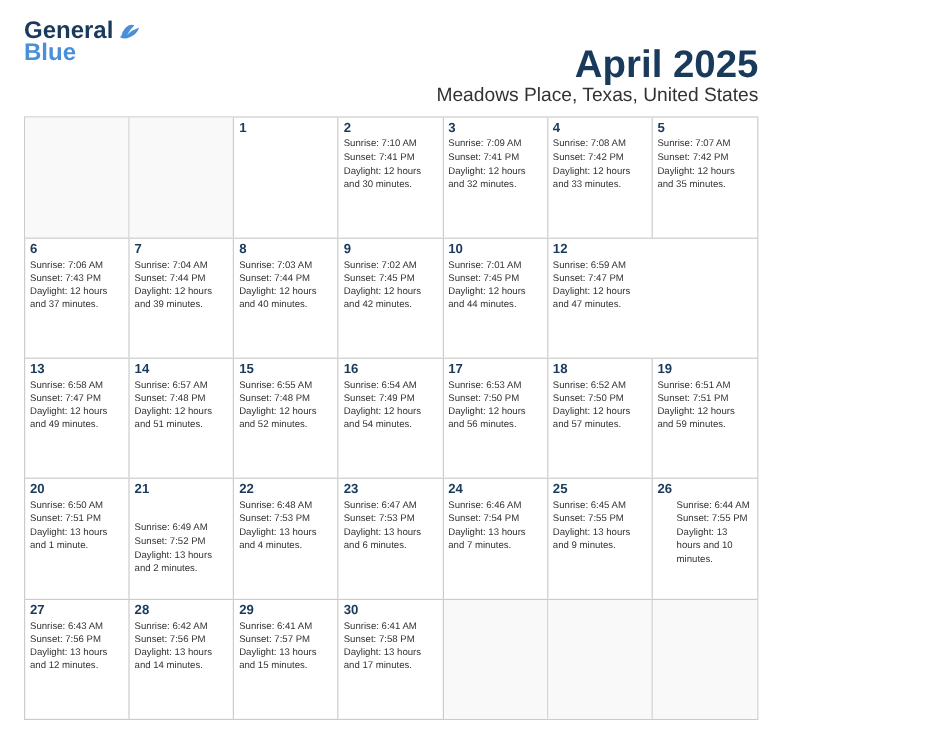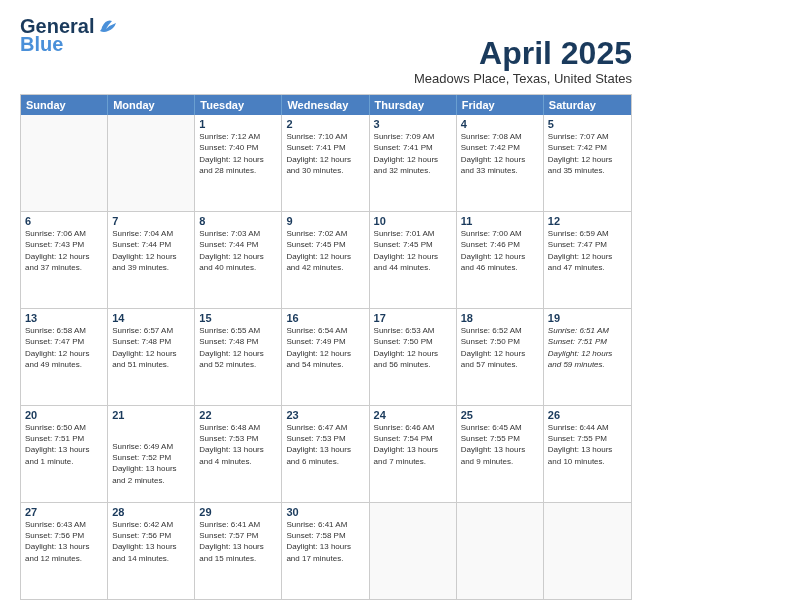--- a/index.html
+++ b/index.html
@@ -32,21 +32,21 @@
       text-align: right;
     }
     .title-area h1 {
       font-size: 32px;
       font-weight: bold;
       color: #1a3a5c;
       line-height: 1.1;
       margin-top: 20px;
     }
     .title-area h2 {
-      font-size: 13px;
+      font-size: 16px;
       font-weight: normal;
       color: #333;
     }
     .calendar {
       flex: 1;
       display: flex;
       flex-direction: column;
       border: 1px solid #ccc;
     }
     .cal-header {
@@ -112,38 +112,26 @@
       </div>
       <div style="font-size:20px;font-weight:bold;color:#4a90d9;line-height:1;margin-top:-2px;">Blue</div>
     </div>
     <div class="title-area">
       <h1>April 2025</h1>
       <h2>Meadows Place, Texas, United States</h2>
     </div>
   </div>
 
   <div class="calendar">
-    <div class="cal-header" id="cal-header">
-        <div class="cal-header-cell">Sunday</div>
-        <div class="cal-header-cell">Monday</div>
-        <div class="cal-header-cell">Tuesday</div>
-        <div class="cal-header-cell">Wednesday</div>
-        <div class="cal-header-cell">Thursday</div>
-        <div class="cal-header-cell">Friday</div>
-        <div class="cal-header-cell">Saturday</div>
-      </div>
     <div class="cal-body" id="cal-body">
         <div class="cal-row">
           <div class="cal-cell empty"></div>
           <div class="cal-cell empty"></div>
           <div class="cal-cell">
             <span class="day-num">1</span>
-            <div class="day-info" style="white-space: pre-line;">Sunrise: 7:12 AM
-Sunset: 7:40 PM
-Daylight: 12 hours and 28 minutes.</div>
           </div>
           <div class="cal-cell">
             <span class="day-num">2</span>
             <div class="day-info" style="white-space: pre-line;">Sunrise: 7:10 AM
 Sunset: 7:41 PM
 Daylight: 12 hours and 30 minutes.</div>
           </div>
           <div class="cal-cell">
             <span class="day-num">3</span>
             <div class="day-info" style="white-space: pre-line;">Sunrise: 7:09 AM
@@ -188,26 +176,20 @@
 Sunset: 7:45 PM
 Daylight: 12 hours and 42 minutes.</div>
           </div>
           <div class="cal-cell">
             <span class="day-num">10</span>
             <div class="day-info" style="white-space: pre-line;">Sunrise: 7:01 AM
 Sunset: 7:45 PM
 Daylight: 12 hours and 44 minutes.</div>
           </div>
           <div class="cal-cell">
-            <span class="day-num">11</span>
-            <div class="day-info" style="white-space: pre-line;">Sunrise: 7:00 AM
-Sunset: 7:46 PM
-Daylight: 12 hours and 46 minutes.</div>
-          </div>
-          <div class="cal-cell">
             <span class="day-num">12</span>
             <div class="day-info" style="white-space: pre-line;">Sunrise: 6:59 AM
 Sunset: 7:47 PM
 Daylight: 12 hours and 47 minutes.</div>
           </div>
         </div>
         <div class="cal-row">
           <div class="cal-cell">
             <span class="day-num">13</span>
             <div class="day-info" style="white-space: pre-line;">Sunrise: 6:58 AM
@@ -239,21 +221,21 @@
 Daylight: 12 hours and 56 minutes.</div>
           </div>
           <div class="cal-cell">
             <span class="day-num">18</span>
             <div class="day-info" style="white-space: pre-line;">Sunrise: 6:52 AM
 Sunset: 7:50 PM
 Daylight: 12 hours and 57 minutes.</div>
           </div>
           <div class="cal-cell">
             <span class="day-num">19</span>
-            <div class="day-info" style="white-space: pre-line; font-style: italic;">Sunrise: 6:51 AM
+            <div class="day-info" style="white-space: pre-line;">Sunrise: 6:51 AM
 Sunset: 7:51 PM
 Daylight: 12 hours and 59 minutes.</div>
           </div>
         </div>
         <div class="cal-row">
           <div class="cal-cell">
             <span class="day-num">20</span>
             <div class="day-info" style="white-space: pre-line;">Sunrise: 6:50 AM
 Sunset: 7:51 PM
 Daylight: 13 hours and 1 minute.</div>
@@ -283,21 +265,21 @@
 Daylight: 13 hours and 7 minutes.</div>
           </div>
           <div class="cal-cell">
             <span class="day-num">25</span>
             <div class="day-info" style="white-space: pre-line;">Sunrise: 6:45 AM
 Sunset: 7:55 PM
 Daylight: 13 hours and 9 minutes.</div>
           </div>
           <div class="cal-cell">
             <span class="day-num">26</span>
-            <div class="day-info" style="white-space: pre-line;">Sunrise: 6:44 AM
+            <div class="day-info" style="white-space: pre-line; margin-left: 16px;">Sunrise: 6:44 AM
 Sunset: 7:55 PM
 Daylight: 13 hours and 10 minutes.</div>
           </div>
         </div>
         <div class="cal-row">
           <div class="cal-cell">
             <span class="day-num">27</span>
             <div class="day-info" style="white-space: pre-line;">Sunrise: 6:43 AM
 Sunset: 7:56 PM
 Daylight: 13 hours and 12 minutes.</div>

